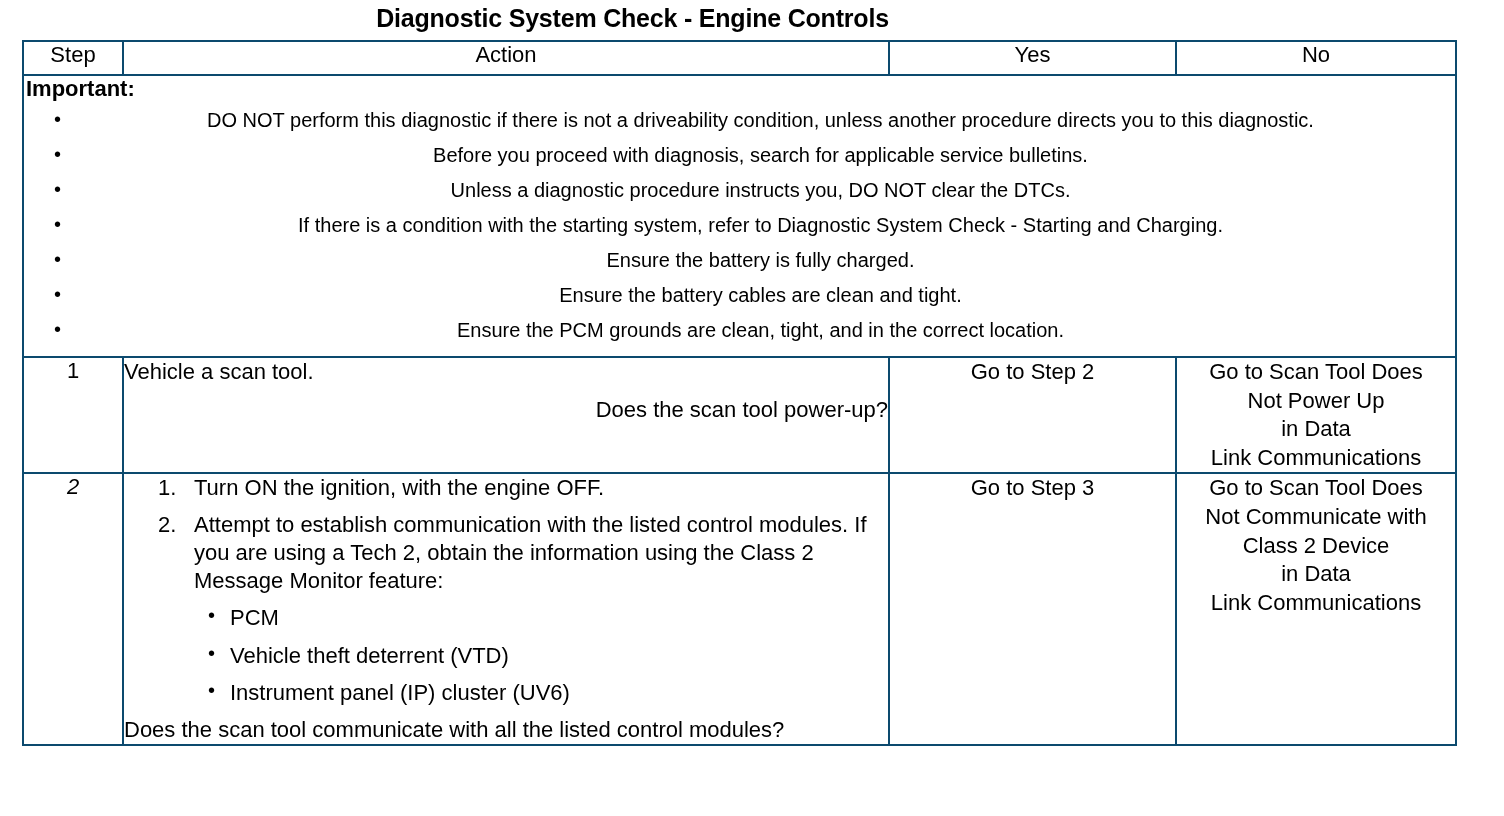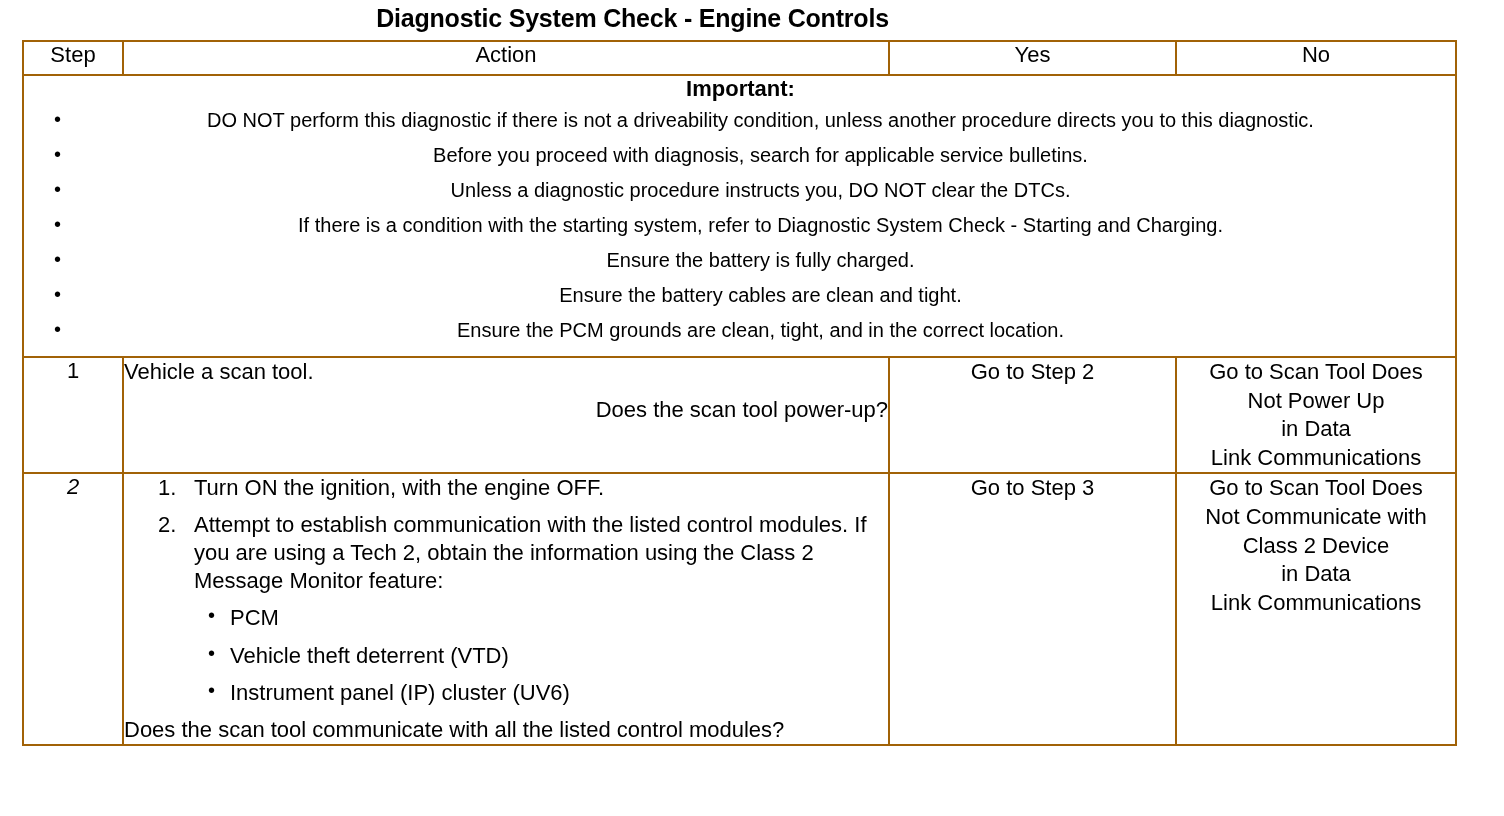--- a/index.html
+++ b/index.html
@@ -33,21 +33,21 @@
   
   #proc-table {
     position: absolute;
     left: 22px;
     top: 40px;
     width: 1433px;
     border-collapse: collapse;
     table-layout: fixed;
   }
   #proc-table td, #proc-table th {
-    border: 2px solid #a16207;
+    border: 2px solid #0c4a6e;
     padding: 0;
     vertical-align: top;
     font-weight: normal;
     font-size: 22px;
   }
 
   
   .hdr-cell {
     height: 32px;
     text-align: center;
@@ -63,21 +63,20 @@
   col.c-no     { width: 280px;  }
 
   
   .important-cell {
     padding: 8px 10px 14px 12px;
   }
   .important-head {
     font-weight: bold;
     font-size: 22px;
     margin: 0 0 6px 2px;
-    text-align: center;
   }
   ul.imp-list {
     list-style: none;
     margin: 0;
     padding: 0;
   }
   ul.imp-list > li {
     position: relative;
     padding-left: 42px;
     margin: 0 0 10px 0;

